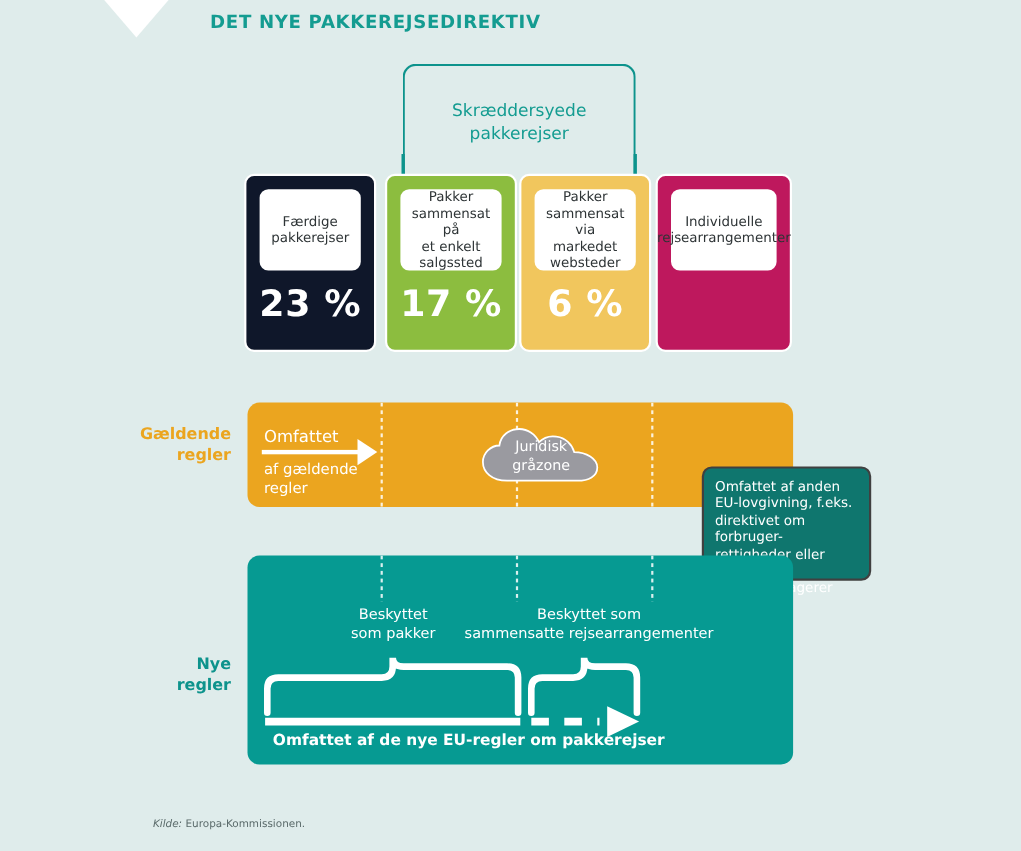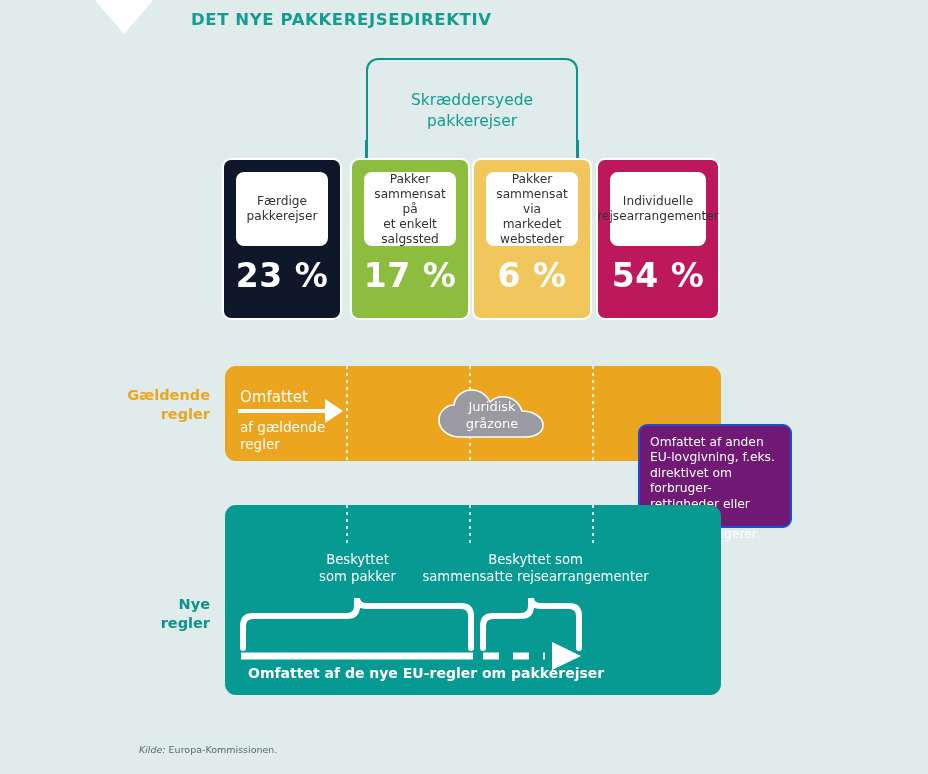--- a/index.html
+++ b/index.html
@@ -250,22 +250,22 @@
     color: #ffffff;
   }
 
   
   .callout {
     position: absolute;
     left: 638px;
     top: 424px;
     width: 154px;
     height: 104px;
-    background: #701a75;
-    border: 2px solid #1d4ed8;
+    background: #0f766e;
+    border: 2px solid #404040;
     border-radius: 9px;
     box-sizing: border-box;
     padding: 9px 10px;
   }
   .callout span {
     font-size: 12.3px;
     line-height: 15.4px;
     color: #ffffff;
     display: block;
   }
@@ -355,21 +355,20 @@
       <div class="pct">6 %</div>
     </div>
 
     <div class="bar" style="left:374px; width:124px; background:#be185d;">
       <div class="cap">
         <span>
           <span>Individuelle</span><br>
           <span>rejsearrangementer</span>
         </span>
       </div>
-      <div class="pct">54 %</div>
     </div>
 
   </div>
 
   <div class="side-label side-current">
     <div>Gældende</div>
     <div>regler</div>
   </div>
 
   <div class="panel panel-current">

